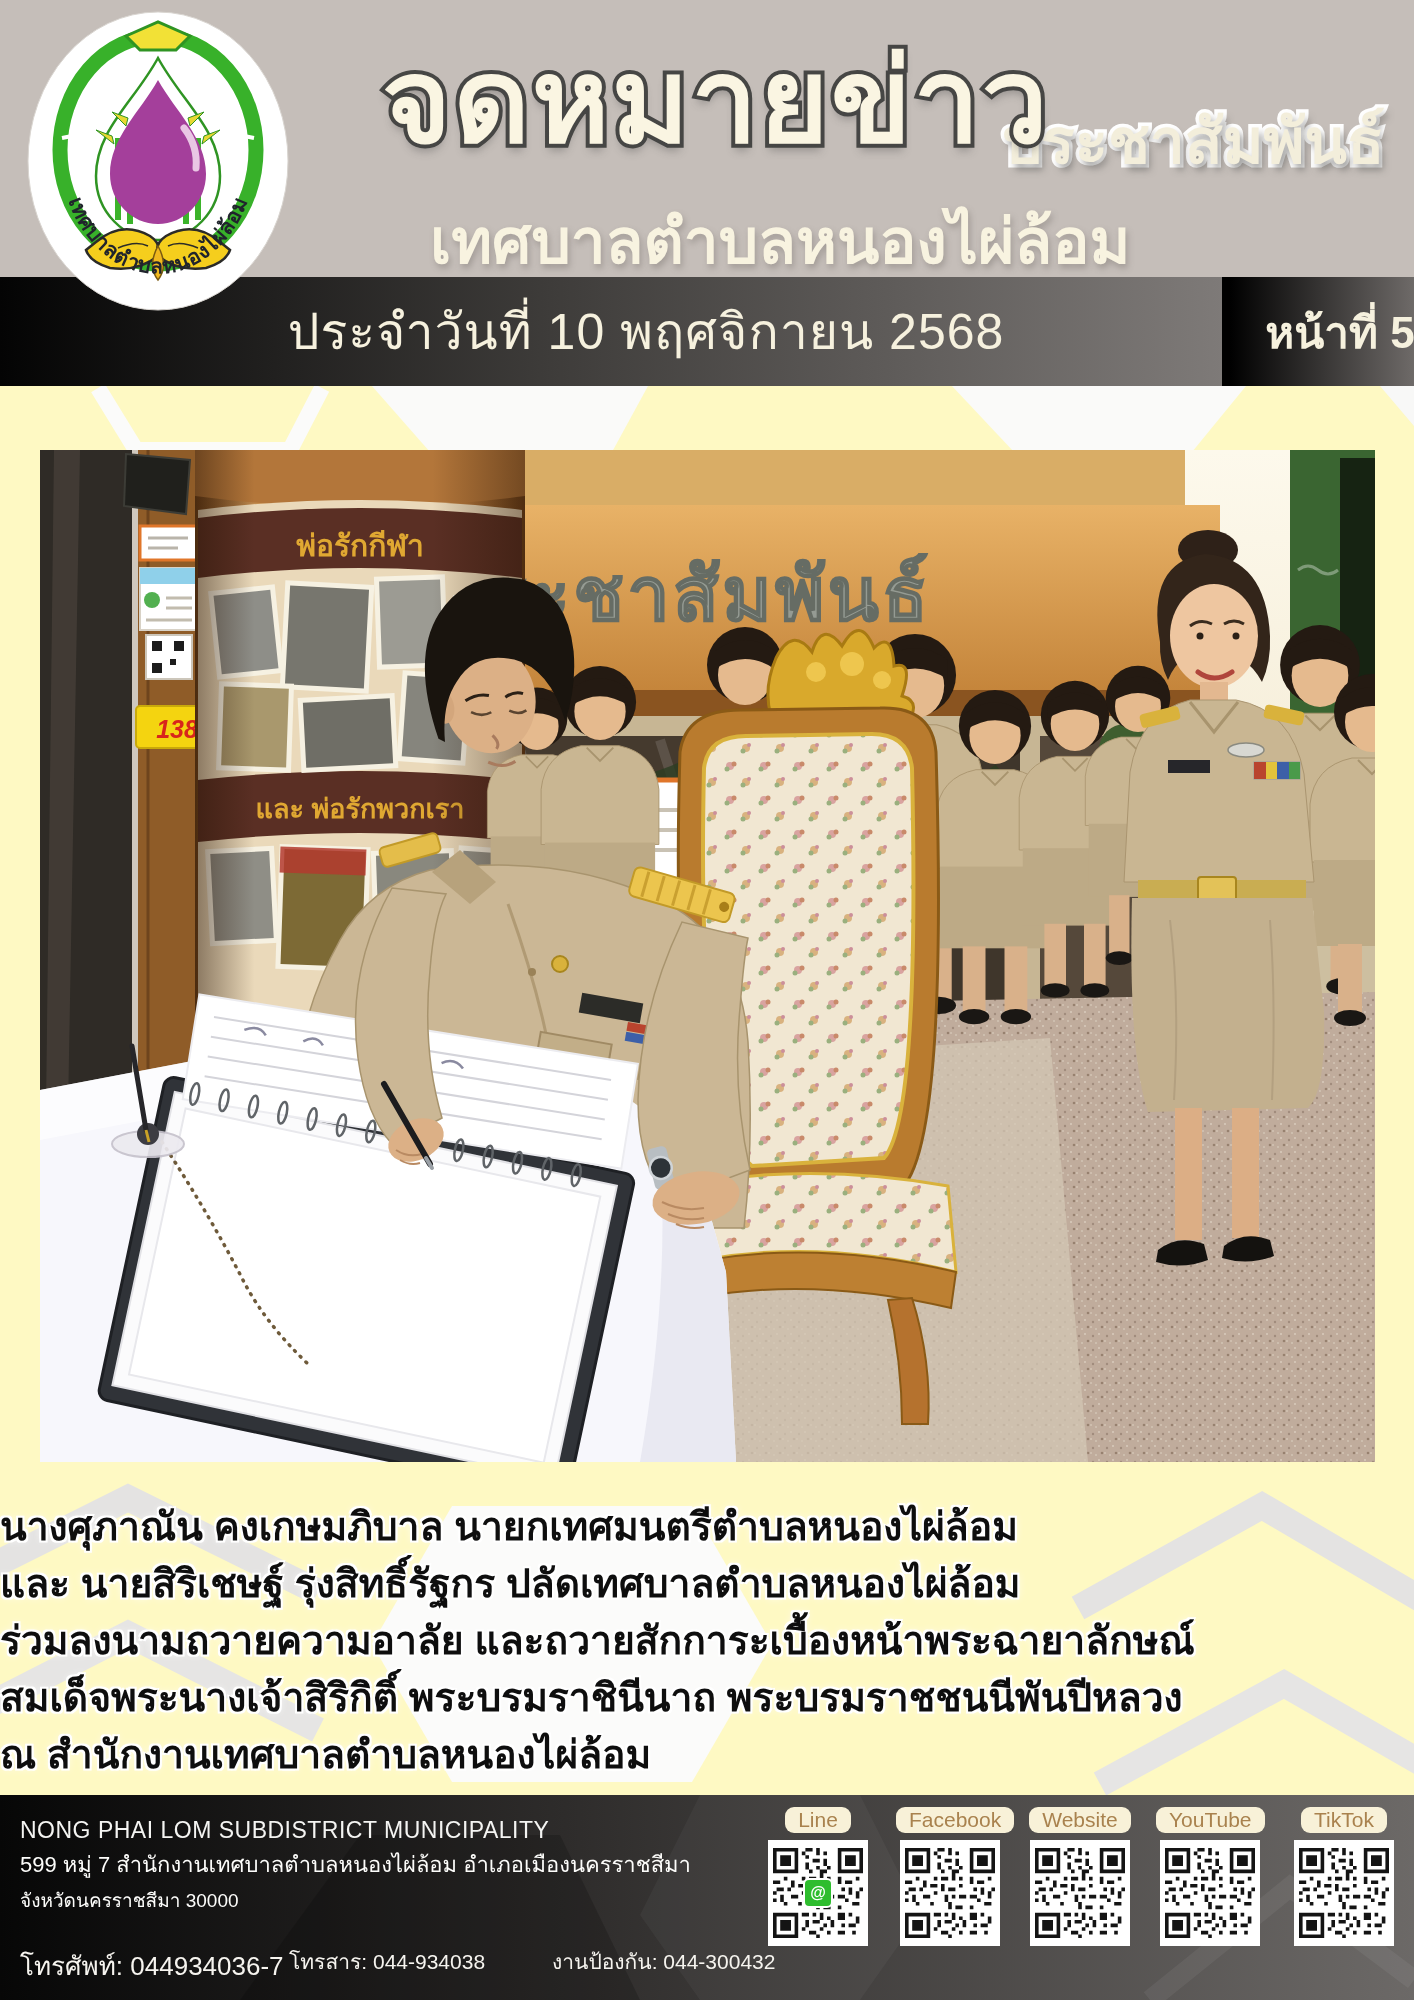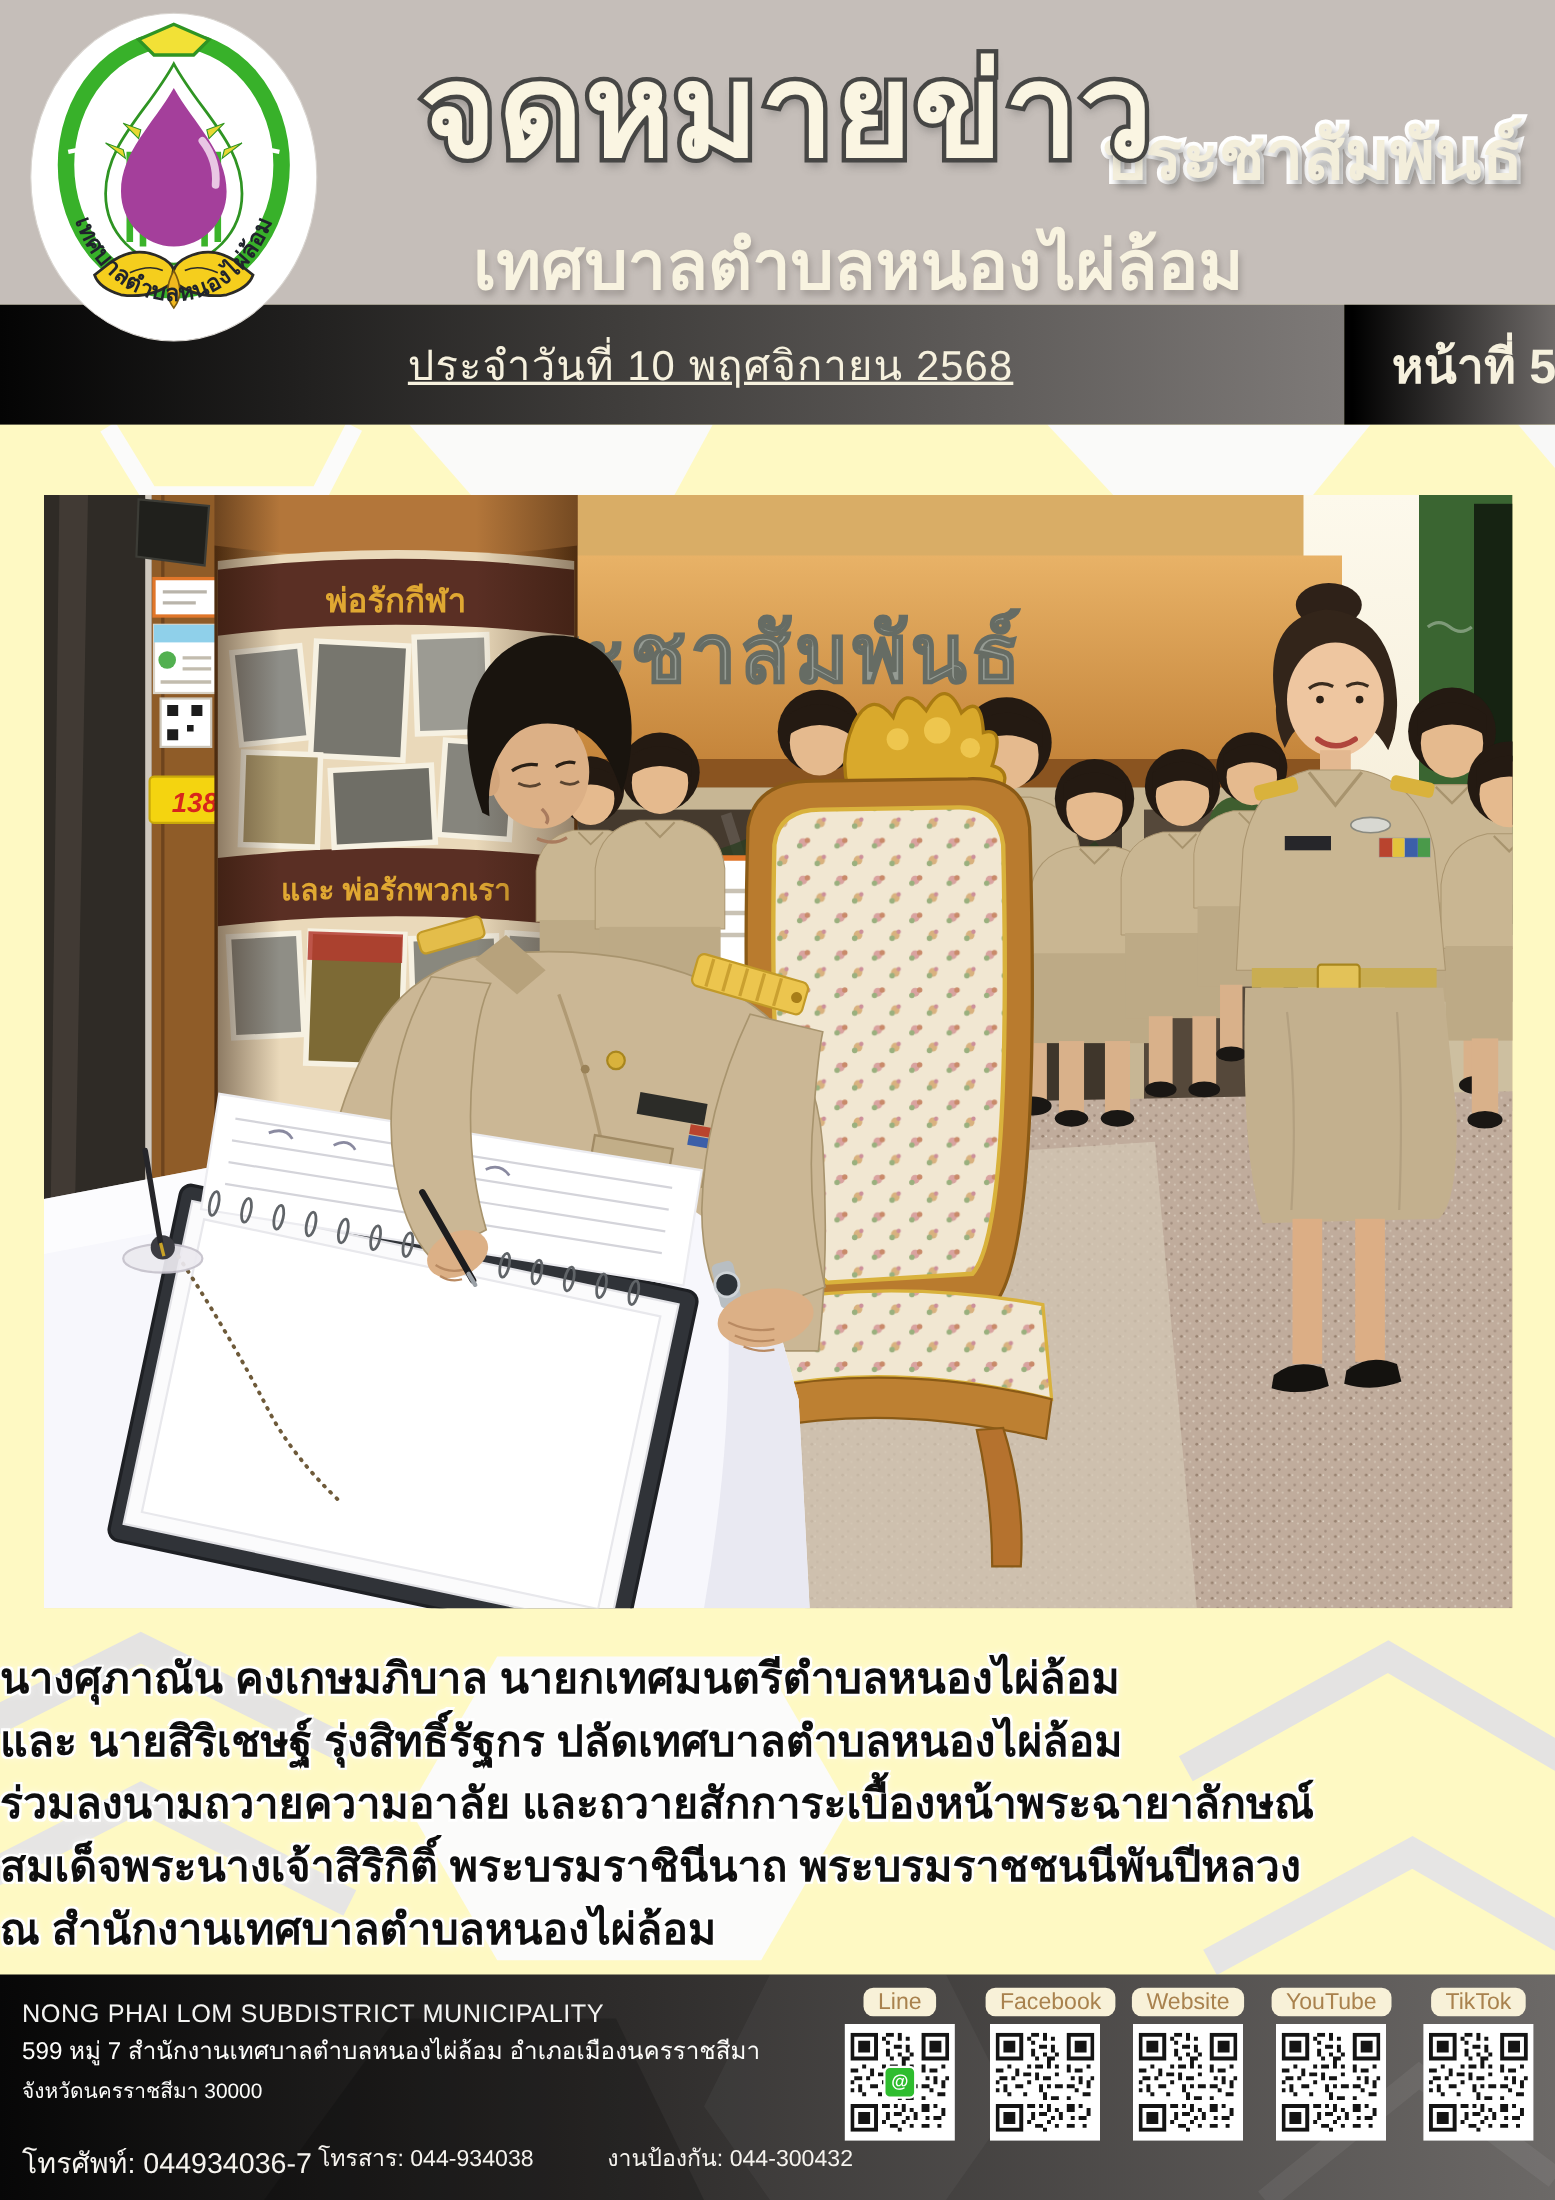--- a/index.html
+++ b/index.html
@@ -14,21 +14,21 @@
   .title-sub{position:absolute;left:1002px;top:92px;font-size:62px;font-weight:bold;color:#f3eedb;
       -webkit-text-stroke:7px #ffffff;paint-order:stroke fill;
       text-shadow:4px 6px 7px rgba(90,90,88,.55);white-space:nowrap;z-index:2;}
   .org-line{position:absolute;left:430px;top:192px;font-size:62px;font-weight:bold;color:#f8f3e0;
       text-shadow:2px 4px 6px rgba(120,114,108,.45);white-space:nowrap;z-index:3;}
   
   .date-bar{position:absolute;left:0;top:277px;width:1414px;height:109px;z-index:4;}
   .date-main{position:absolute;left:0;top:0;width:1222px;height:109px;
       background:linear-gradient(90deg,#040404 0%,#3e3c3a 45%,#7e7a78 100%);
       display:flex;align-items:center;justify-content:center;}
-  .date-text{font-size:38px;color:#f6f1de;letter-spacing:1px;padding-left:70px;white-space:nowrap;text-decoration:underline;}
+  .date-text{font-size:50px;color:#f6f1de;letter-spacing:1px;padding-left:70px;white-space:nowrap;}
   .page-no{position:absolute;left:1222px;top:0;width:192px;height:109px;
       background:linear-gradient(90deg,#000 4%,#6e6a68 100%);
       display:flex;align-items:center;justify-content:center;}
   .page-no span{font-size:44px;font-weight:bold;color:#f6f1de;white-space:nowrap;margin-left:44px;}
   
   .wm{position:absolute;left:0;z-index:1;pointer-events:none;}
   
   .photo-frame{position:absolute;left:40px;top:450px;width:1335px;height:1012px;margin:0;z-index:2;}
   .photo-frame svg{display:block;}
   

